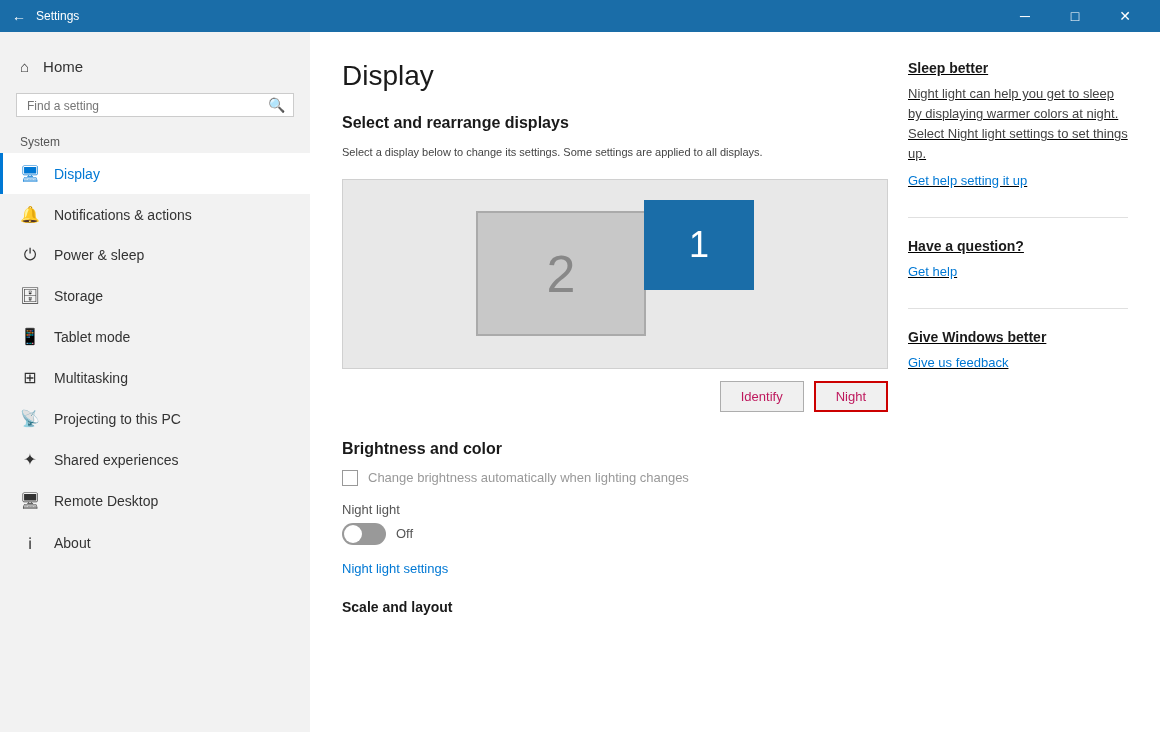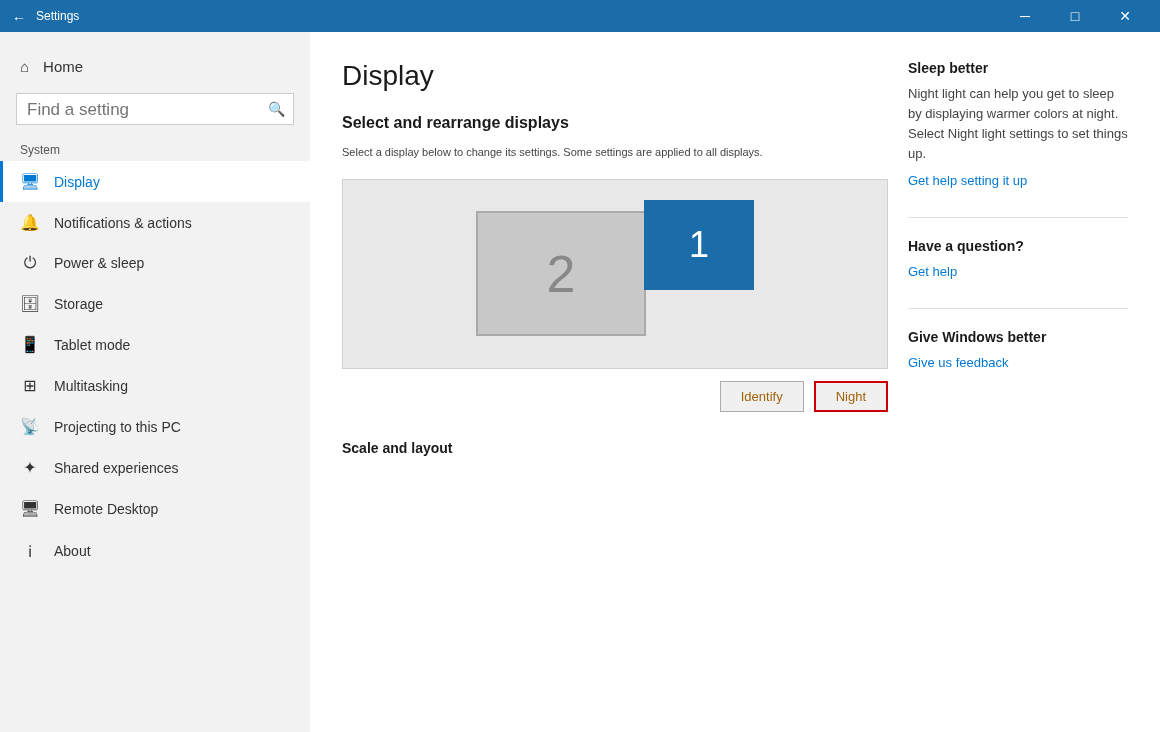--- a/index.html
+++ b/index.html
@@ -42,25 +42,25 @@
       cursor: pointer;
       font-size: 15px;
       color: #333;
     }
     .sidebar-search {
       margin: 8px 16px 12px;
       position: relative;
     }
     .sidebar-search input {
       width: 100%;
-      height: 32px;
+      height: 24px;
       border: 1px solid #ccc;
       background: white;
       padding: 2px 30px 0 10px;
-      font-size: 17px;
+      font-size: 12px;
       outline: none;
     }
     .sidebar-search .search-icon {
       position: absolute; right: 8px; top: 50%; transform: translateY(-50%);
       color: #555; font-size: 14px;
     }
     .sidebar-section-label {
       font-size: 12px; color: #555; padding: 6px 20px 4px;
       text-transform: none; font-weight: 400;
     }
@@ -122,21 +122,21 @@
       border: 2px solid #1a6da8;
       display: flex; align-items: center; justify-content: center;
       font-size: 36px; color: white; position: relative;
       align-self: flex-start;
       margin-top: 20px;
     }
 
     .display-buttons { display: flex; gap: 10px; justify-content: flex-end; margin-bottom: 28px; }
     .btn {
       padding: 6px 20px; font-size: 13px; cursor: pointer;
-      border: 1px solid #adadad; background: #f0f0f0; color: #a16207;
+      border: 1px solid #adadad; background: #f0f0f0; color: #be185d;
     }
     .btn.detect { border: 2px solid #cc0000; background: #f0f0f0; }
 
     
     .brightness-section { margin-bottom: 20px; }
     .checkbox-row {
       display: flex; align-items: center; gap: 10px; margin-bottom: 16px;
     }
     .checkbox {
       width: 16px; height: 16px; border: 1px solid #999;
@@ -155,21 +155,21 @@
       width: 18px; height: 18px; background: white; border-radius: 50%;
       position: absolute; top: 2px; left: 2px;
     }
     .toggle-text { font-size: 13px; color: #555; }
 
     .link { color: #0078d4; font-size: 13px; cursor: pointer; text-decoration: none; }
 
     .scale-title { font-size: 14px; font-weight: 600; color: #1a1a1a; margin-top: 22px; }
 
     
-    .right-section { margin-bottom: 28px; }
+    .right-section { margin-bottom: 28px; text-decoration: underline; }
     .right-title { font-size: 14px; font-weight: 600; color: #1a1a1a; margin-bottom: 8px; }
     .right-text { font-size: 13px; color: #444; line-height: 1.55; margin-bottom: 6px; }
     .right-link { color: #0078d4; font-size: 13px; cursor: pointer; }
     .divider { border: none; border-top: 1px solid #e0e0e0; margin: 20px 0; }
   </style>
 </head>
 <body>
 
 <div class="titlebar">
   <div class="titlebar-left">
@@ -254,20 +254,35 @@
         <div class="monitor-1">
           <span>1</span>
         </div>
       </div>
 
       <div class="display-buttons">
         <button class="btn">Identify</button>
         <button class="btn detect">Night</button>
       </div>
 
+      <div class="brightness-section">
+        <div class="section-title">Brightness and color</div>
+        <div class="checkbox-row">
+          <div class="checkbox"></div>
+          <span class="checkbox-label">Change brightness automatically when lighting changes</span>
+        </div>
+        <div class="night-light-label">Night light</div>
+        <div class="toggle-row">
+          <div class="toggle">
+            <div class="toggle-knob"></div>
+          </div>
+          <span class="toggle-text">Off</span>
+        </div>
+        <a class="link">Night light settings</a>
+      </div>
 
       <div class="scale-title">Scale and layout</div>
     </div>
 
     <div class="content-sidebar">
       <div class="right-section">
         <div class="right-title">Sleep better</div>
         <p class="right-text">Night light can help you get to sleep by displaying warmer colors at night. Select Night light settings to set things up.</p>
         <a class="right-link">Get help setting it up</a>
       </div>

